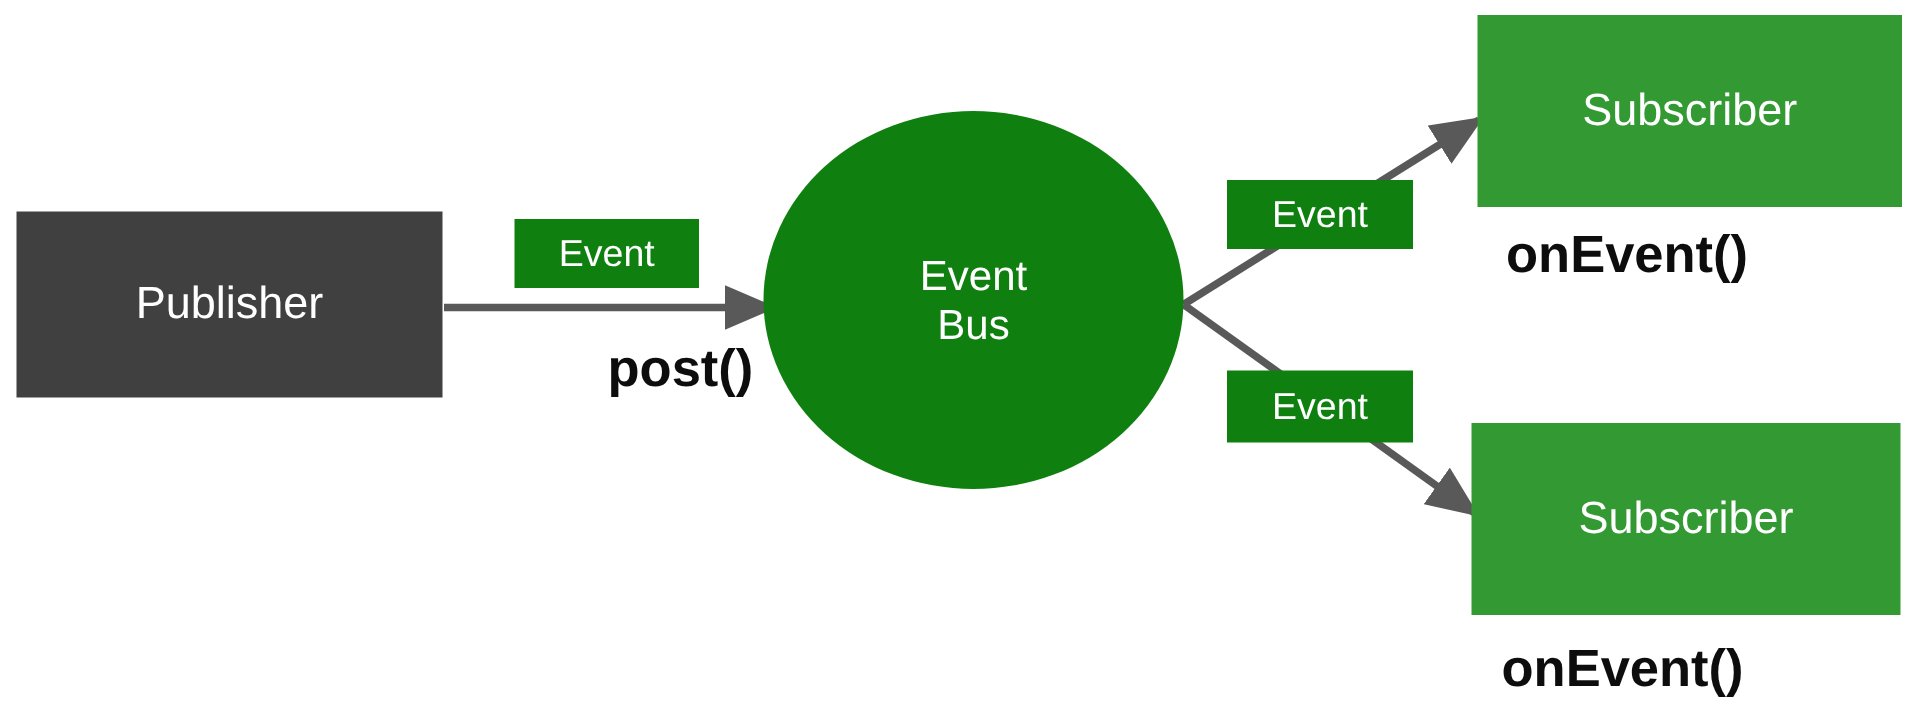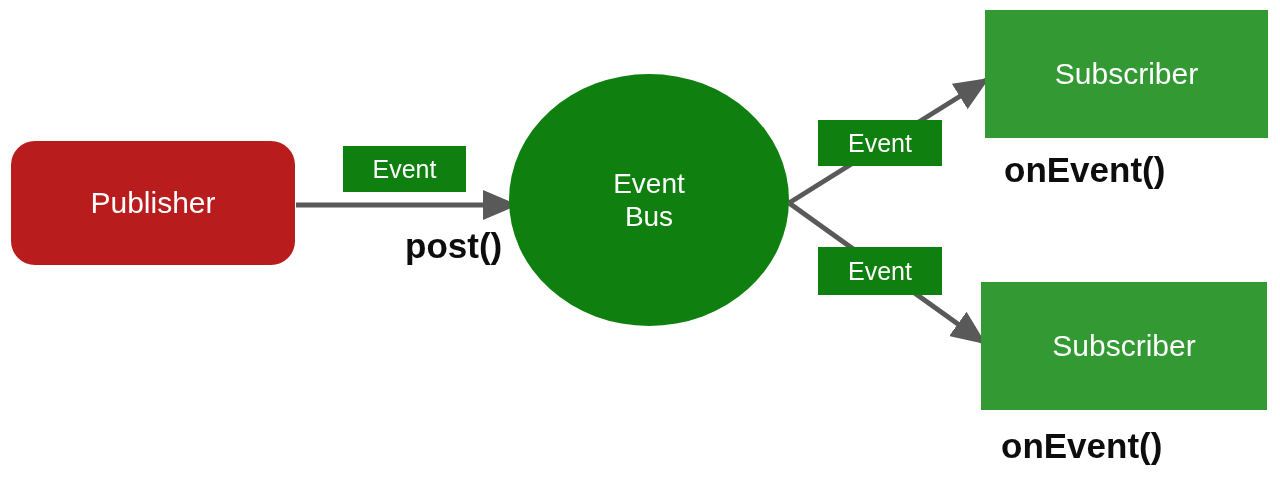--- a/index.html
+++ b/index.html
@@ -35,23 +35,22 @@
     color: #ffffff;
     line-height: 1.18;
     text-align: center;
     white-space: pre-line;
   }
   .box-publisher {
     left: 11px;
     top: 141px;
     width: 284px;
     height: 124px;
-    background: #b91c1c;
+    background: #404040;
     font-size: 30px;
-    border-radius: 24px;
   }
   .box-subscriber-top {
     left: 985px;
     top: 10px;
     width: 283px;
     height: 128px;
     background: #339933;
     font-size: 30px;
   }
   .box-subscriber-bottom {

